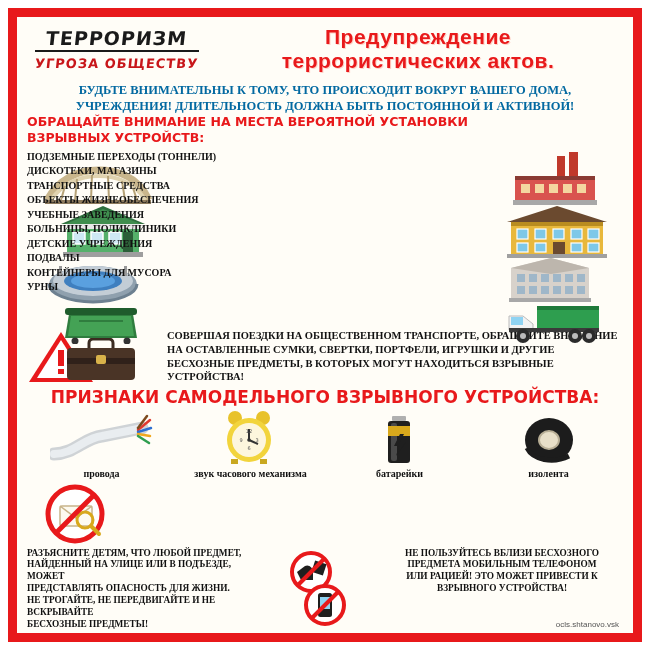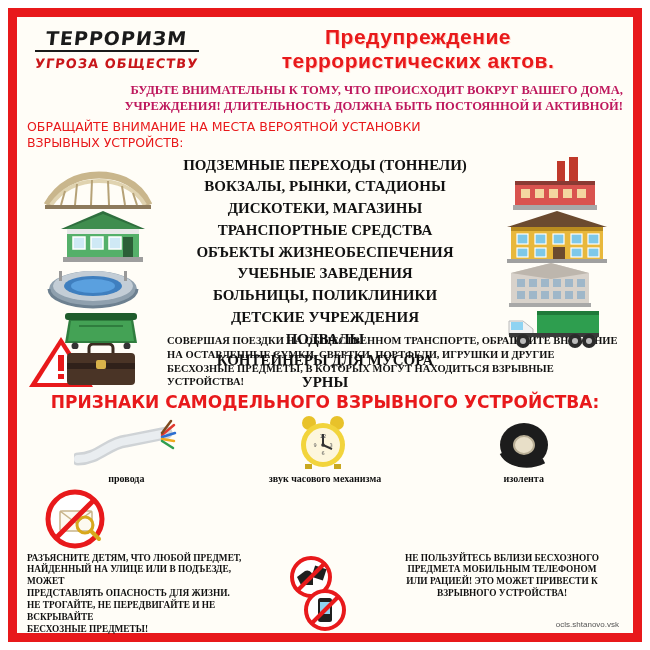--- a/index.html
+++ b/index.html
@@ -69,48 +69,46 @@
     font-family:Liberation Sans, sans-serif;
     font-weight:bold;
     font-size:21px;
     color:#e8191b;
     letter-spacing:0.5px;
     line-height:1.15;
     text-shadow:1px 1px 0 #ffd2c8;
   }
   
   .intro{
-    text-align:right;
+    text-align:center;
     font-weight:bold;
     font-size:12.5px;
     line-height:1.25;
-    color:#be185d;
+    color:#0369a1;
     margin-top:2px;
   }
   .red-head{
     color:#e8191b;
     font-family:"DejaVu Sans", sans-serif;
-    font-weight:normal;
+    font-weight:bold;
     font-size:12.5px;
     line-height:1.25;
-    margin-top:5px;
     text-align:left;
   }
   
   .places-wrap{
     position:relative;
     margin-top:2px;
     height:176px;
   }
   .places-list{
     position:absolute;
     left:0;right:0;top:2px;
-    text-align:center;
-    font-weight:bold;
-    font-size:15px;
+    font-weight:bold;
+    font-size:10px;
     line-height:1.45;
     color:#111;
     z-index:2;
   }
   .art{position:absolute;z-index:1;}
 
   
   .bridge{left:16px;top:8px;width:110px;height:50px;}
   
   .greenbld{left:28px;top:52px;width:96px;height:60px;}
@@ -353,21 +351,20 @@
         <circle cx="20" cy="38" r="7" fill="#2b2b2b"></circle>
           <circle cx="20" cy="38" r="3" fill="#bbb"></circle>
         <circle cx="72" cy="38" r="7" fill="#2b2b2b"></circle>
           <circle cx="72" cy="38" r="3" fill="#bbb"></circle>
         <circle cx="86" cy="38" r="7" fill="#2b2b2b"></circle>
           <circle cx="86" cy="38" r="3" fill="#bbb"></circle>
       </svg>
 
       <div class="places-list">
         <div>ПОДЗЕМНЫЕ ПЕРЕХОДЫ (ТОННЕЛИ)</div>
-        <div>ВОКЗАЛЫ, РЫНКИ, СТАДИОНЫ</div>
         <div>ДИСКОТЕКИ, МАГАЗИНЫ</div>
         <div>ТРАНСПОРТНЫЕ СРЕДСТВА</div>
         <div>ОБЪЕКТЫ ЖИЗНЕОБЕСПЕЧЕНИЯ</div>
         <div>УЧЕБНЫЕ ЗАВЕДЕНИЯ</div>
         <div>БОЛЬНИЦЫ, ПОЛИКЛИНИКИ</div>
         <div>ДЕТСКИЕ УЧРЕЖДЕНИЯ</div>
         <div>ПОДВАЛЫ</div>
         <div>КОНТЕЙНЕРЫ ДЛЯ МУСОРА</div>
         <div>УРНЫ</div>
       </div>
@@ -425,20 +422,32 @@
             <text x="58" y="32" font-size="5" text-anchor="middle" fill="#555" font-family="DejaVu Sans">3</text>
             <text x="50" y="40" font-size="5" text-anchor="middle" fill="#555" font-family="DejaVu Sans">6</text>
             <text x="42" y="32" font-size="5" text-anchor="middle" fill="#555" font-family="DejaVu Sans">9</text>
             <rect x="32" y="49" width="7" height="5" fill="#c9a820"></rect>
             <rect x="61" y="49" width="7" height="5" fill="#c9a820"></rect>
           </svg>
         </div>
         <div class="cap">звук часового механизма</div>
       </div>
 
+      <div class="item">
+        <div class="pic">
+          <svg width="104" height="56" viewBox="0 0 104 56">
+            <rect x="44" y="6" width="14" height="5" rx="1" fill="#b0b0b0"></rect>
+            <rect x="40" y="11" width="22" height="42" rx="3" fill="#1f1f1f"></rect>
+            <rect x="43" y="13" width="6" height="38" rx="2" fill="#4a4a4a"></rect>
+            <rect x="40" y="16" width="22" height="10" fill="#d8a81c"></rect>
+            <polygon points="52,24 46,36 51,36 48,46 58,32 52,32 56,24" fill="#1f1f1f"></polygon>
+          </svg>
+        </div>
+        <div class="cap">батарейки</div>
+      </div>
 
       <div class="item">
         <div class="pic">
           <svg width="104" height="56" viewBox="0 0 104 56">
             <ellipse cx="52" cy="30" rx="24" ry="22" fill="#1c1c1c"></ellipse>
             <ellipse cx="52" cy="30" rx="10" ry="9" fill="#e8dfc8"></ellipse>
             <ellipse cx="52" cy="30" rx="10" ry="9" fill="none" stroke="#b8ae95" stroke-width="2"></ellipse>
             <path d="M30,38 C36,50 56,54 72,46" fill="none" stroke="#1c1c1c" stroke-width="5"></path>
           </svg>
         </div>

